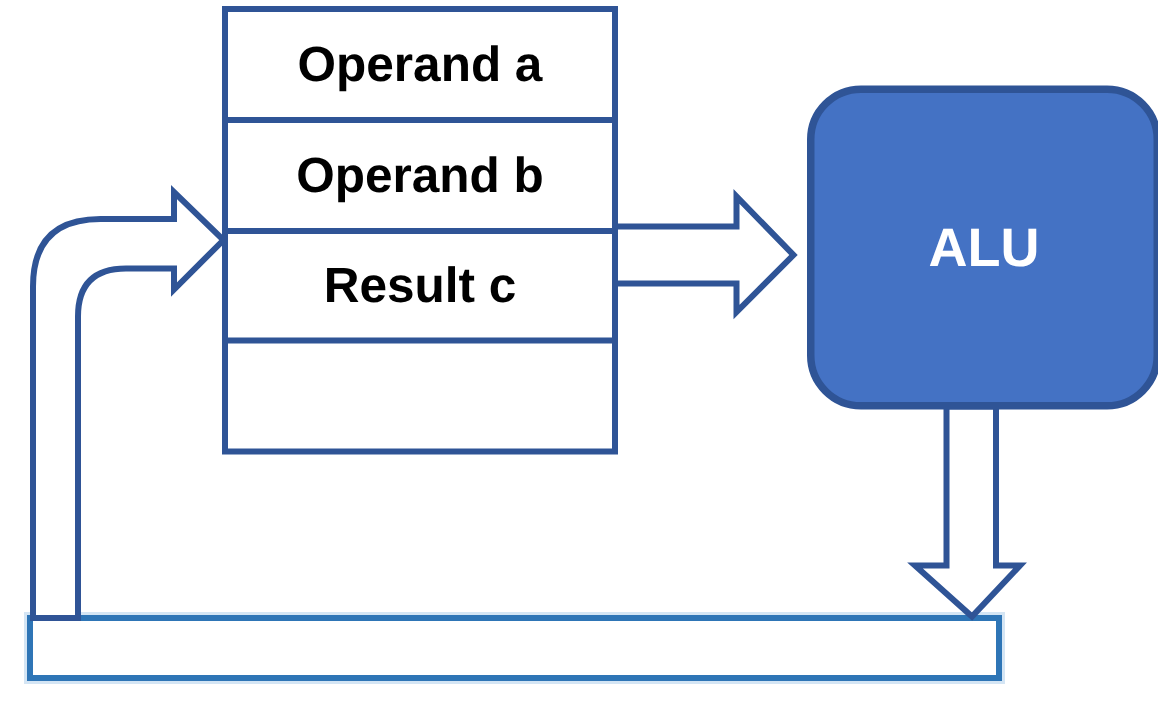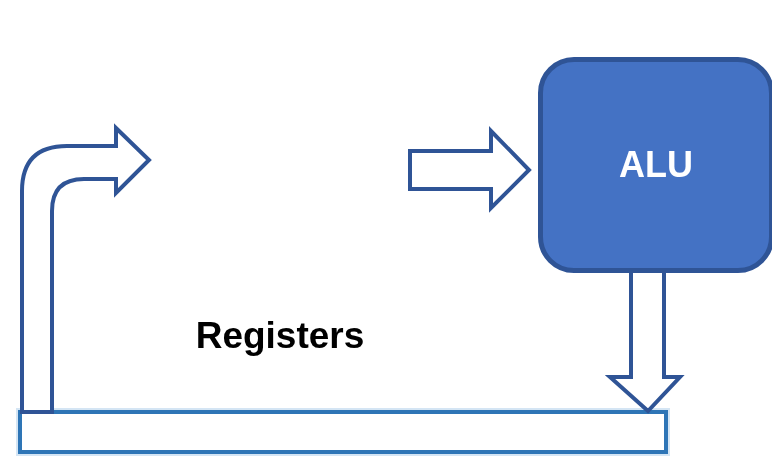--- a/index.html
+++ b/index.html
@@ -102,20 +102,33 @@
 
   <svg class="arrows" viewBox="0 0 772 472" xmlns="http://www.w3.org/2000/svg">
 
     <path class="arrow-shape" d="M 22,412 L 22,191 Q 22,146 67,146 L 116,146 L 116,128 L 149,160 L 116,193 L 116,179 L 84,179 Q 52,179 52,211 L 52,412 Z"></path>
 
     <path class="arrow-shape" d="M 410,151 L 491,151 L 491,131 L 529,170 L 491,208 L 491,189 L 410,189 Z"></path>
 
     <path class="arrow-shape" d="M 631,271 L 631,377 L 610,377 L 648,411 L 680,377 L 664,377 L 664,271 Z"></path>
   </svg>
 
+  <div class="registers">
+    <div class="reg-row">
+      <span>Operand a</span>
+    </div>
+    <div class="reg-row">
+      <span>Operand b</span>
+    </div>
+    <div class="reg-row">
+      <span>Result c</span>
+    </div>
+    <div class="reg-row">
+      <span></span>
+    </div>
+  </div>
 
-  <div class="registers-caption">Registers</div>
 
   <div class="alu">
     <span>ALU</span>
   </div>
 
 </div>
 
 </body></html>

